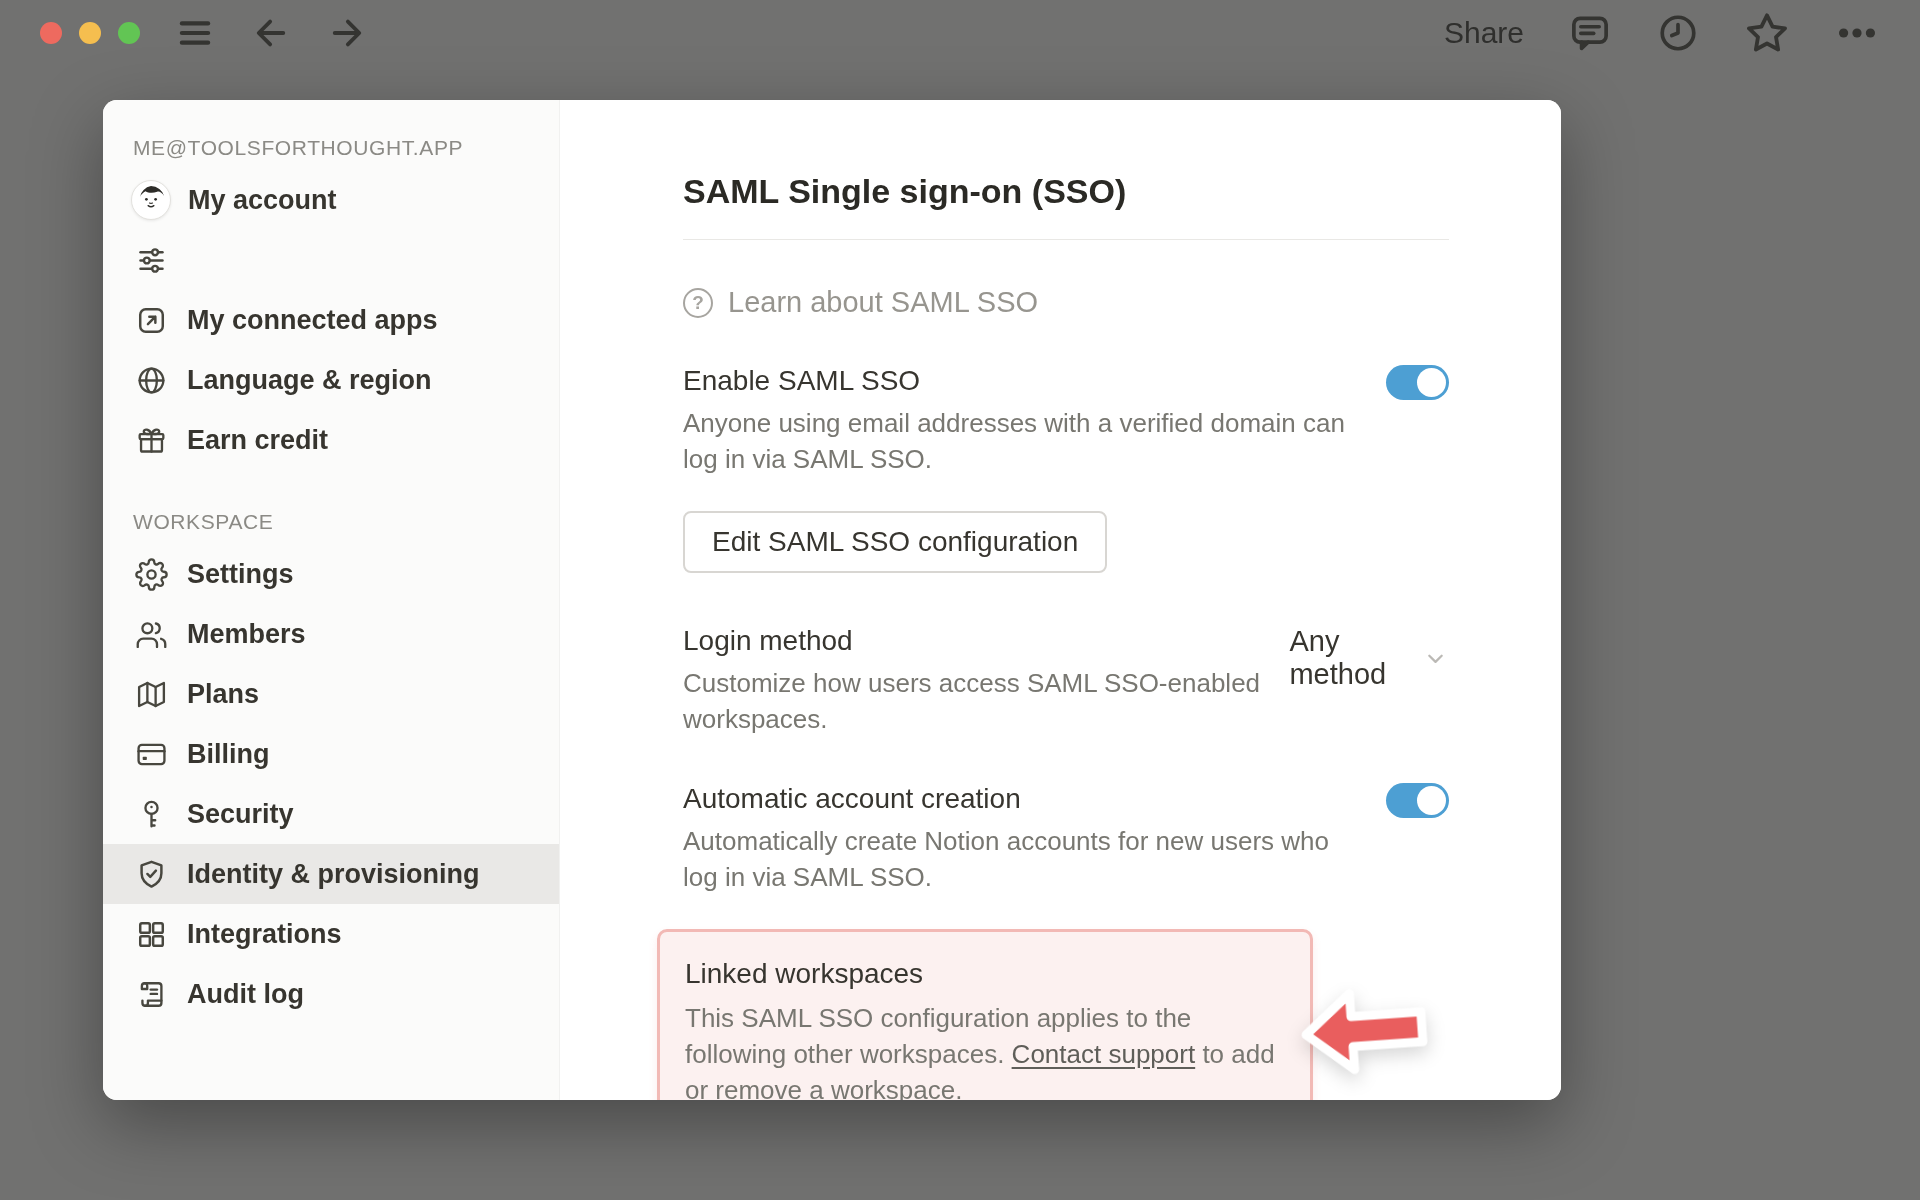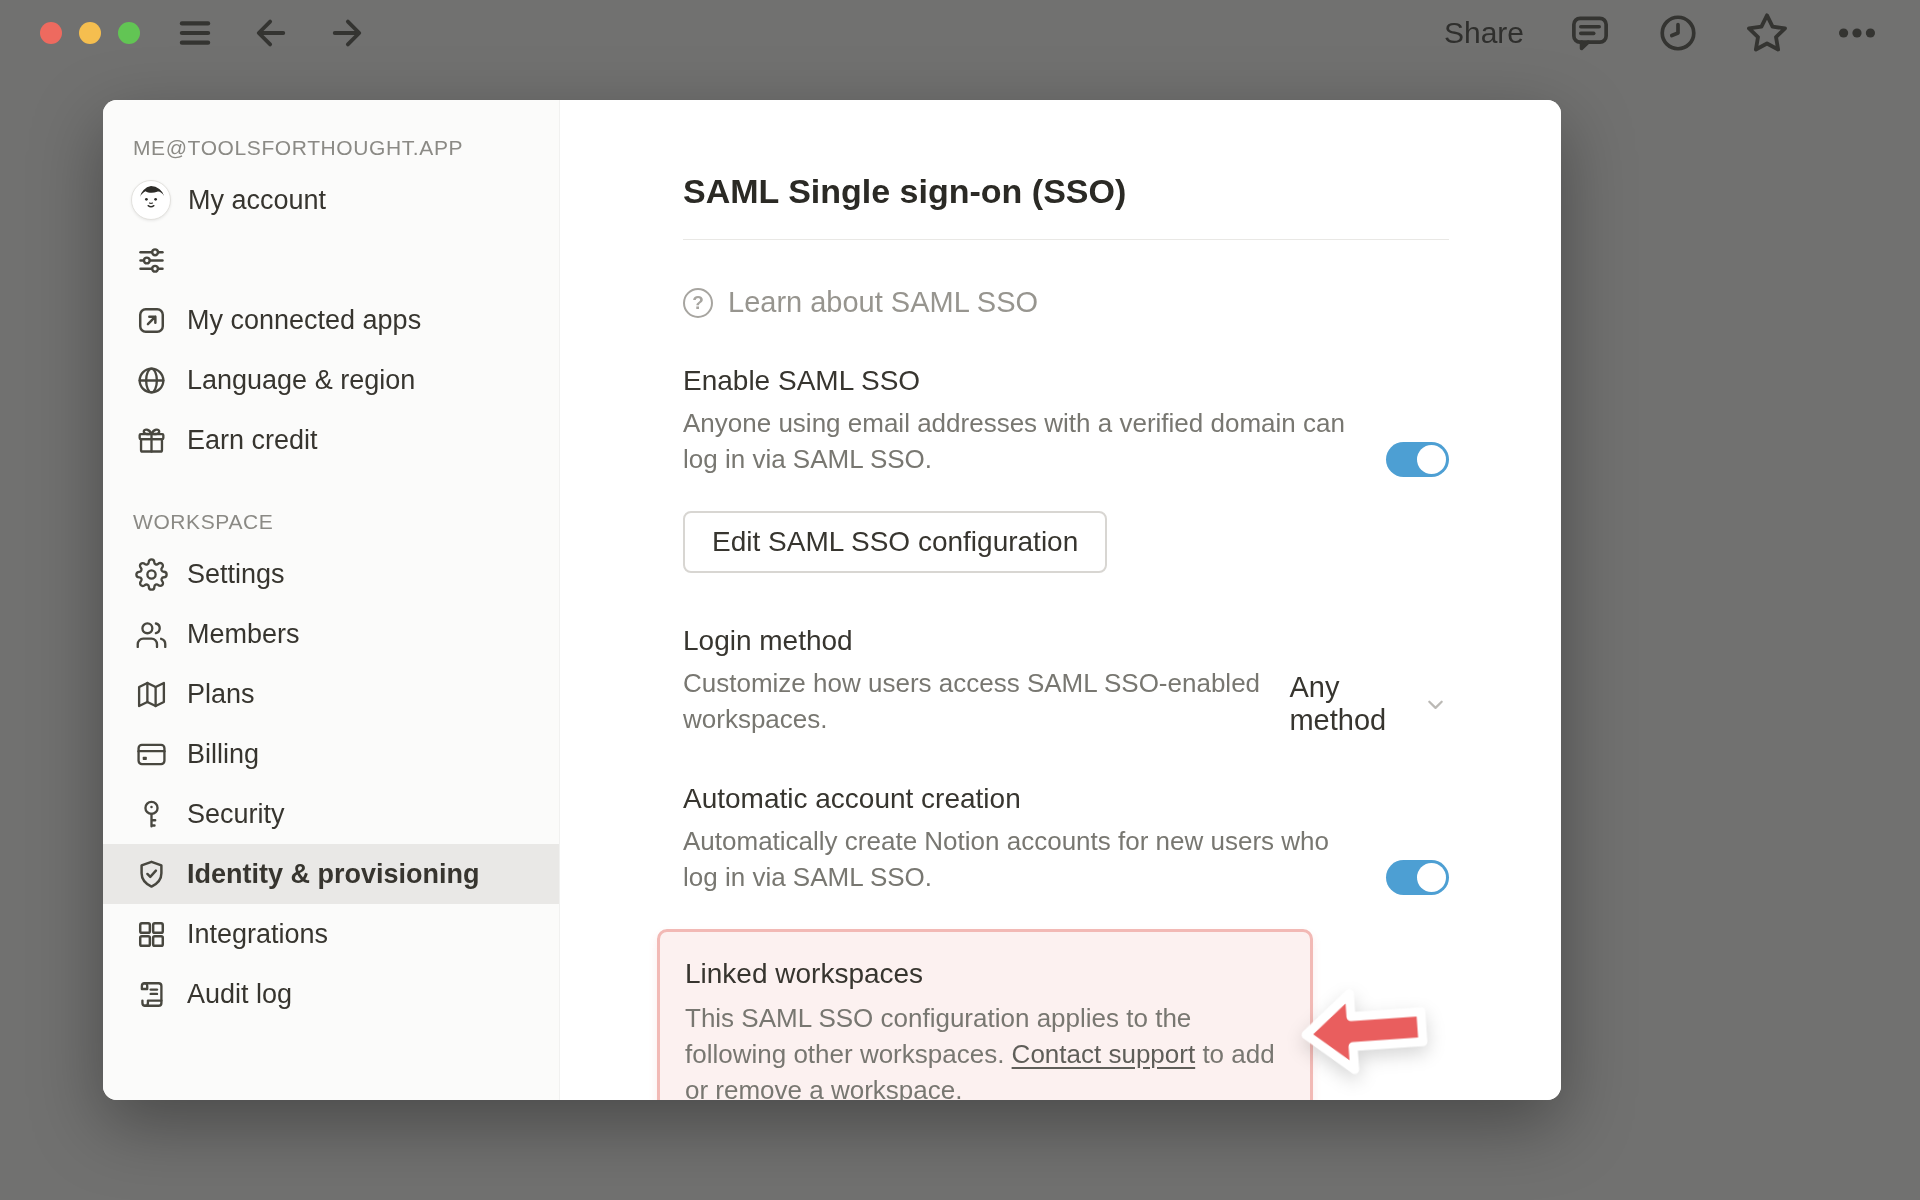--- a/index.html
+++ b/index.html
@@ -30,40 +30,40 @@
     background:#fff; border-radius:14px; overflow:hidden; display:flex;
     box-shadow:0 24px 70px rgba(0,0,0,0.35); }
 
   
   .sidebar { width:457px; flex-shrink:0; background:#FBFBFA;
     border-right:1px solid rgba(0,0,0,0.04); padding-top:28px; }
   .side-header { padding:8px 30px 10px 30px; font-size:21px; font-weight:500;
     color:#8B8A85; letter-spacing:0.6px; }
   .side-header.ws { margin-top:32px; }
   .side-item { display:flex; align-items:center; gap:17px; height:60px;
-    padding:0 30px; font-size:27px; font-weight:400; color:#37352F; cursor:pointer; }
+    padding:0 30px; font-size:27px; font-weight:700; color:#37352F; cursor:pointer; }
   .side-item.selected { background:#E9E8E6; font-weight:700; }
   .side-icon { width:37px; height:37px; flex-shrink:0; color:#48473F;
     display:flex; align-items:center; justify-content:center; }
   .avatar-wrap { width:40px; height:40px; margin-left:-2px; border-radius:50%;
     background:#fff; border:1px solid #E3E2DE; overflow:hidden;
     box-shadow:0 1px 3px rgba(0,0,0,0.08); }
 
   
   .main { flex:1; padding:0 112px 0 123px; position:relative; background:#fff; }
   .page-title { margin-top:72px; font-size:34px; font-weight:600; color:#2B2A25; }
   .divider { height:1px; background:#E9E8E5; margin-top:28px; }
 
   .learn-row { margin-top:46px; display:flex; align-items:center; gap:15px;
     color:#97958F; font-size:29px; cursor:pointer; width:fit-content; }
   .q-circle { width:30px; height:30px; border-radius:50%; border:2px solid #A7A5A0;
     color:#A7A5A0; font-size:19px; font-weight:700; display:flex;
     align-items:center; justify-content:center; }
 
-  .setting-row { display:flex; align-items:flex-end; }
+  .setting-row { display:flex; align-items:flex-start; }
   .setting-row.enable { margin-top:46px; }
   .setting-row.login  { margin-top:52px; }
   .setting-row.auto   { margin-top:46px; }
   .setting-text { max-width:680px; }
   .setting-title { font-size:28px; color:#37352F; }
   .setting-desc { margin-top:8px; font-size:26px; line-height:36px; color:#787771; }
   .setting-control { margin-left:auto; display:flex; align-items:center; }
 
   .toggle { width:63px; height:35px; border-radius:18px; background:#CDCCC9;
     position:relative; cursor:pointer; flex-shrink:0; }

